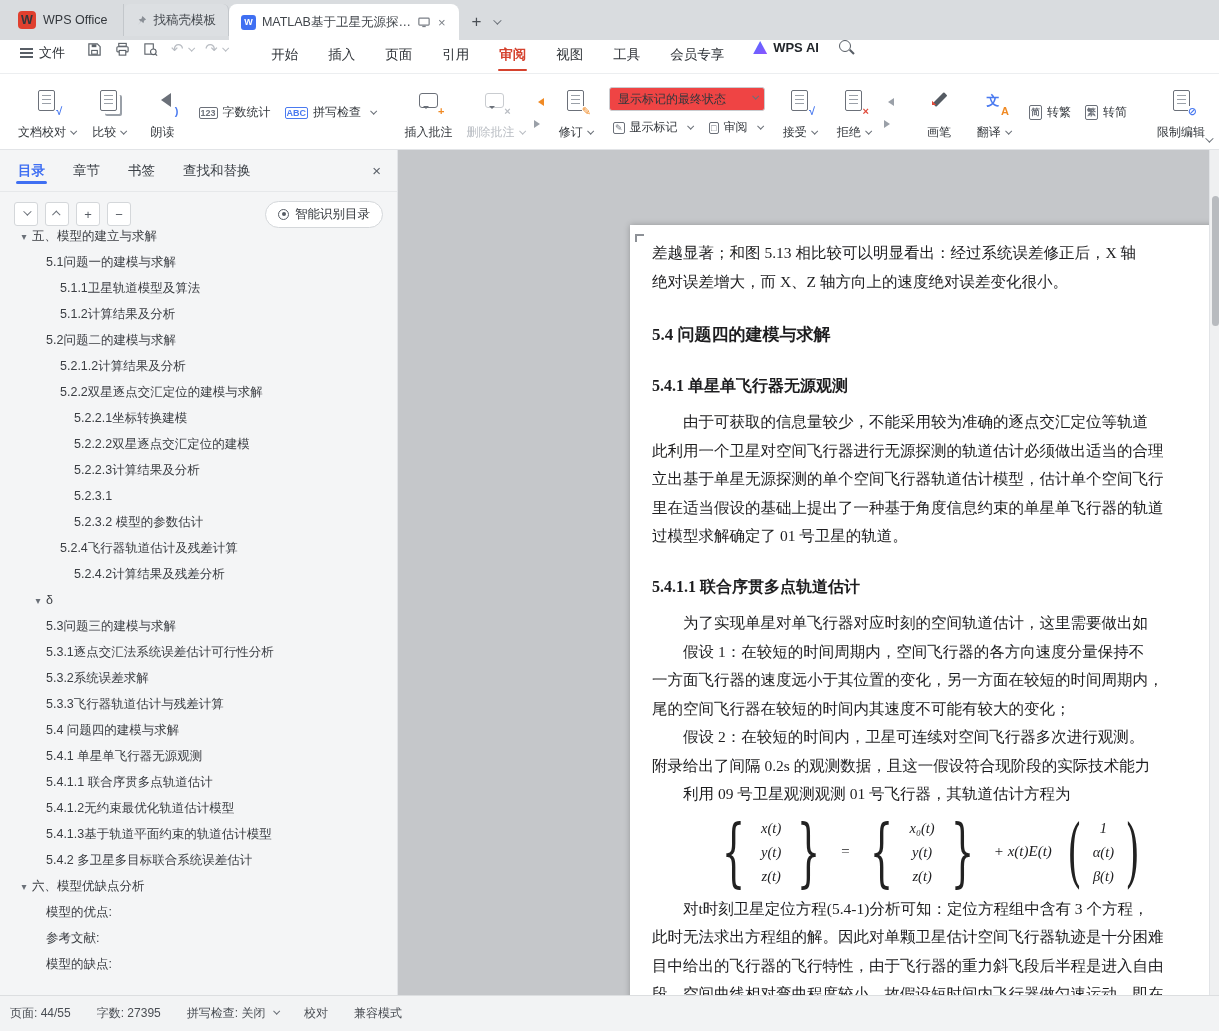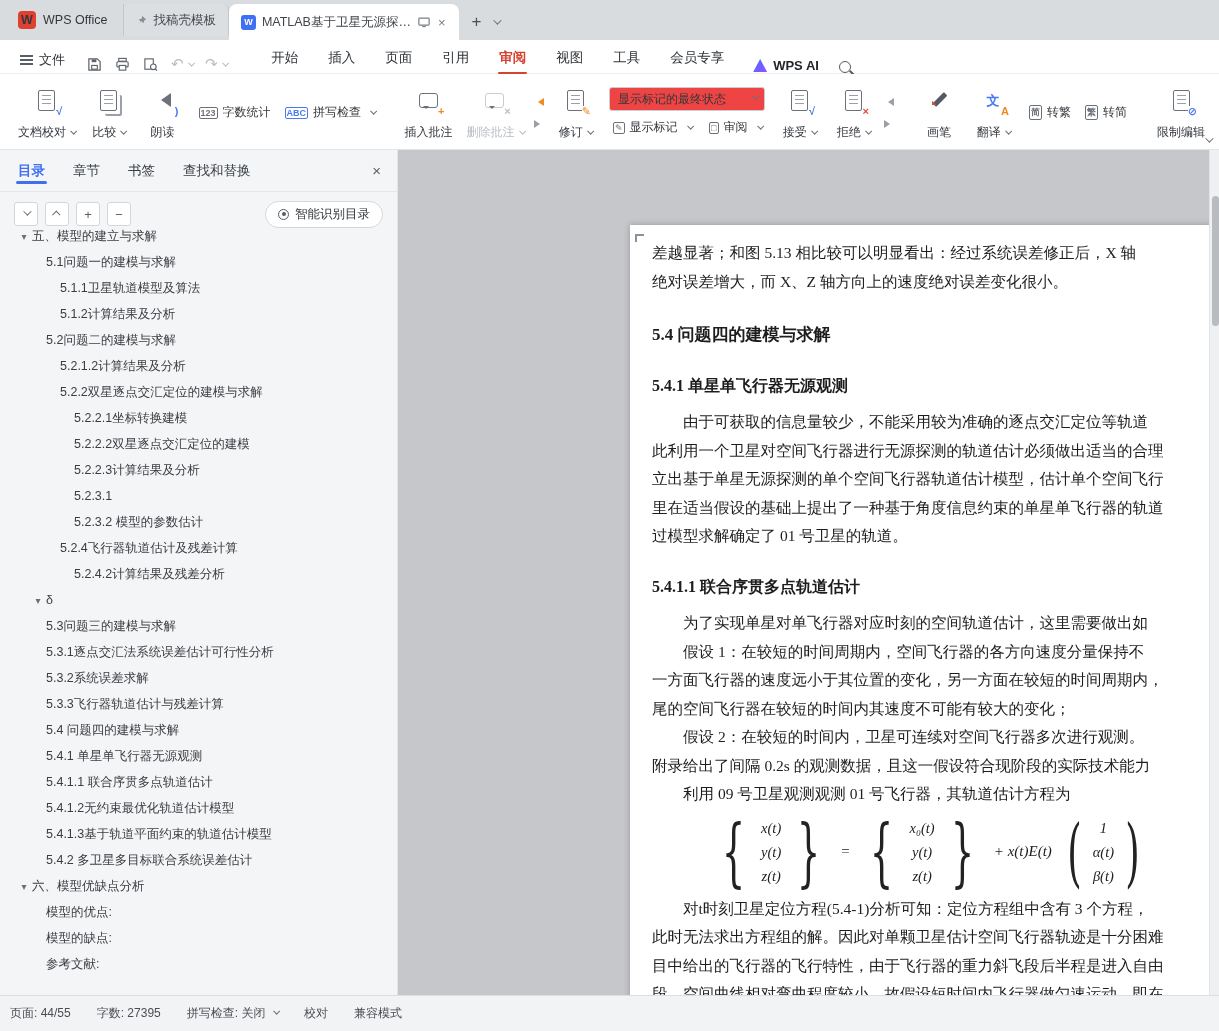--- a/index.html
+++ b/index.html
@@ -15,21 +15,21 @@
   .doc-tab { display:flex; align-items:center; gap:6px; height:32px; margin-bottom:4px; padding:0 12px; font-size:12.5px; color:#40454b; border-right:1px solid #c3c7cb; background:#dcdfe2; border-radius:6px 6px 0 0; }
   .doc-tab.active { background:#fff; height:36px; margin-bottom:0; border-radius:8px 8px 0 0; border-right:none; }
   .w-blue { width:15px; height:15px; border-radius:3px; background:#3f6ff2; color:#fff; font-weight:bold; font-size:9px; display:flex; align-items:center; justify-content:center; flex:none; }
   .tab-title { max-width:150px; overflow:hidden; text-overflow:ellipsis; white-space:nowrap; }
   .tab-x { color:#7a7f86; font-size:13px; padding:0 2px; }
   .newtab { display:flex; align-items:center; gap:8px; margin:0 0 8px 12px; color:#4a4f55; font-size:17px; }
   .chev { display:inline-block; width:6px; height:6px; border-right:1.4px solid #6a7078; border-bottom:1.4px solid #6a7078; transform:rotate(45deg) translateY(-2px); margin-left:4px; }
   .chev.sm { width:4.5px; height:4.5px; }
 
   
-  .menubar { height:34px; background:#fff; display:flex; align-items:flex-end; padding:0 10px; flex:none; border-bottom:1px solid #eceef0; }
+  .menubar { height:34px; background:#fff; display:flex; align-items:flex-start; padding:0 10px; flex:none; border-bottom:1px solid #eceef0; }
   .file-btn { display:flex; align-items:center; gap:6px; padding:4px 10px; font-size:13px; color:#2f3338; }
   .hamb { display:inline-block; width:13px; }
   .hamb i { display:block; height:1.6px; background:#585e66; margin:2.4px 0; }
   .qicons { display:flex; align-items:center; gap:13px; margin:0 18px 0 12px; }
   .qicons svg { display:block; }
   .qi { display:flex; align-items:center; }
   .undo { color:#b9bdc3; font-size:15px; }
   .menu-tabs { display:flex; align-items:center; gap:4px; margin-left:14px; }
   .menu-tab { padding:6px 13px; font-size:13.5px; color:#2f3338; position:relative; cursor:default; }
   .menu-tab.active { color:#d5422e; font-weight:bold; }
@@ -486,24 +486,24 @@
             <span>5.4.2 多卫星多目标联合系统误差估计</span>
           </div>
           <div class="toc-item" style="padding-left: 18px;">
             <span class="toc-arrow">▾</span>
             <span>六、模型优缺点分析</span>
           </div>
           <div class="toc-item" style="padding-left: 46px;">
             <span>模型的优点:</span>
           </div>
           <div class="toc-item" style="padding-left: 46px;">
+            <span>参考文献:</span>
+          </div>
+          <div class="toc-item" style="padding-left: 46px;">
             <span>模型的缺点:</span>
-          </div>
-          <div class="toc-item" style="padding-left: 46px;">
-            <span>参考文献:</span>
           </div>
         </div>
     </div>
 
     <div class="docarea">
       <div class="page">
         <span class="corner-mark"></span>
         <div id="doc-flow">
             <div class="">差越显著；和图 5.13 相比较可以明显看出：经过系统误差修正后，X 轴</div>
             <div class="">绝对误差增大，而 X、Z 轴方向上的速度绝对误差变化很小。</div>

